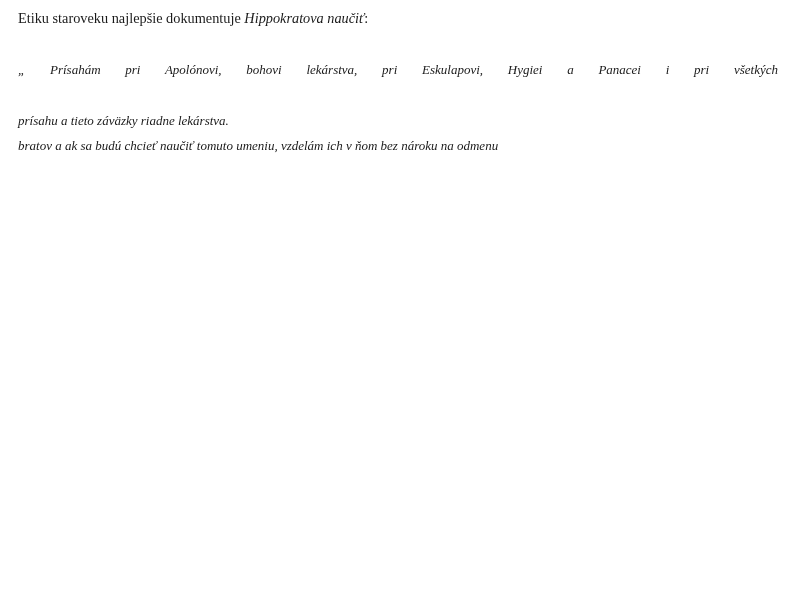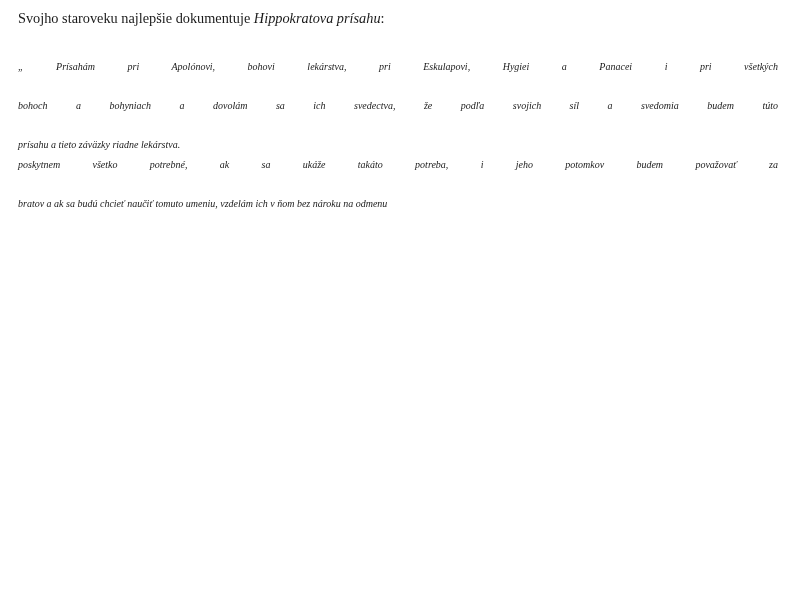--- a/index.html
+++ b/index.html
@@ -28,21 +28,21 @@
     white-space: nowrap;
   }
   .intro-line .em {
     font-style: italic;
   }
   .gap {
     height: 28px;
   }
   .oath {
     font-style: italic;
-    font-size: 10px;
+    font-size: 13px;
   }
   .para {
     text-align: justify;
     text-justify: inter-word;
     margin: 0;
   }
   
   .jline {
     display: block;
     text-align: justify;
@@ -59,33 +59,31 @@
   .block-2 {
     margin-top: 0;
   }
 </style>
 </head>
 <body>
 
 <div class="page">
 
   <p class="intro-line">
-    <span>Svojho staroveku najlepšie dokumentuje </span><span class="em">Hippokratova prísahu</span><span>:</span>
+    <span>Etiku staroveku najlepšie dokumentuje </span><span class="em">Hippokratova naučiť</span><span>:</span>
   </p>
 
   <div class="gap"></div>
 
   <div class="oath">
 
     <div class="para">
       <span class="jline">„ Prísahám pri Apolónovi, bohovi lekárstva, pri Eskulapovi, Hygiei a Panacei i pri všetkých</span>
-      <span class="jline">bohoch a bohyniach a dovolám sa ich svedectva, že podľa svojich síl a svedomia budem túto</span>
       <span class="jline last">prísahu a tieto záväzky riadne lekárstva.</span>
     </div>
 
     <div class="para block-2">
-      <span class="jline">poskytnem všetko potrebné, ak sa ukáže takáto potreba, i jeho potomkov budem považovať za</span>
       <span class="jline last">bratov a ak sa budú chcieť naučiť tomuto umeniu, vzdelám ich v ňom bez nároku na odmenu</span>
     </div>
 
   </div>
 
 </div>
 
 </body></html>

